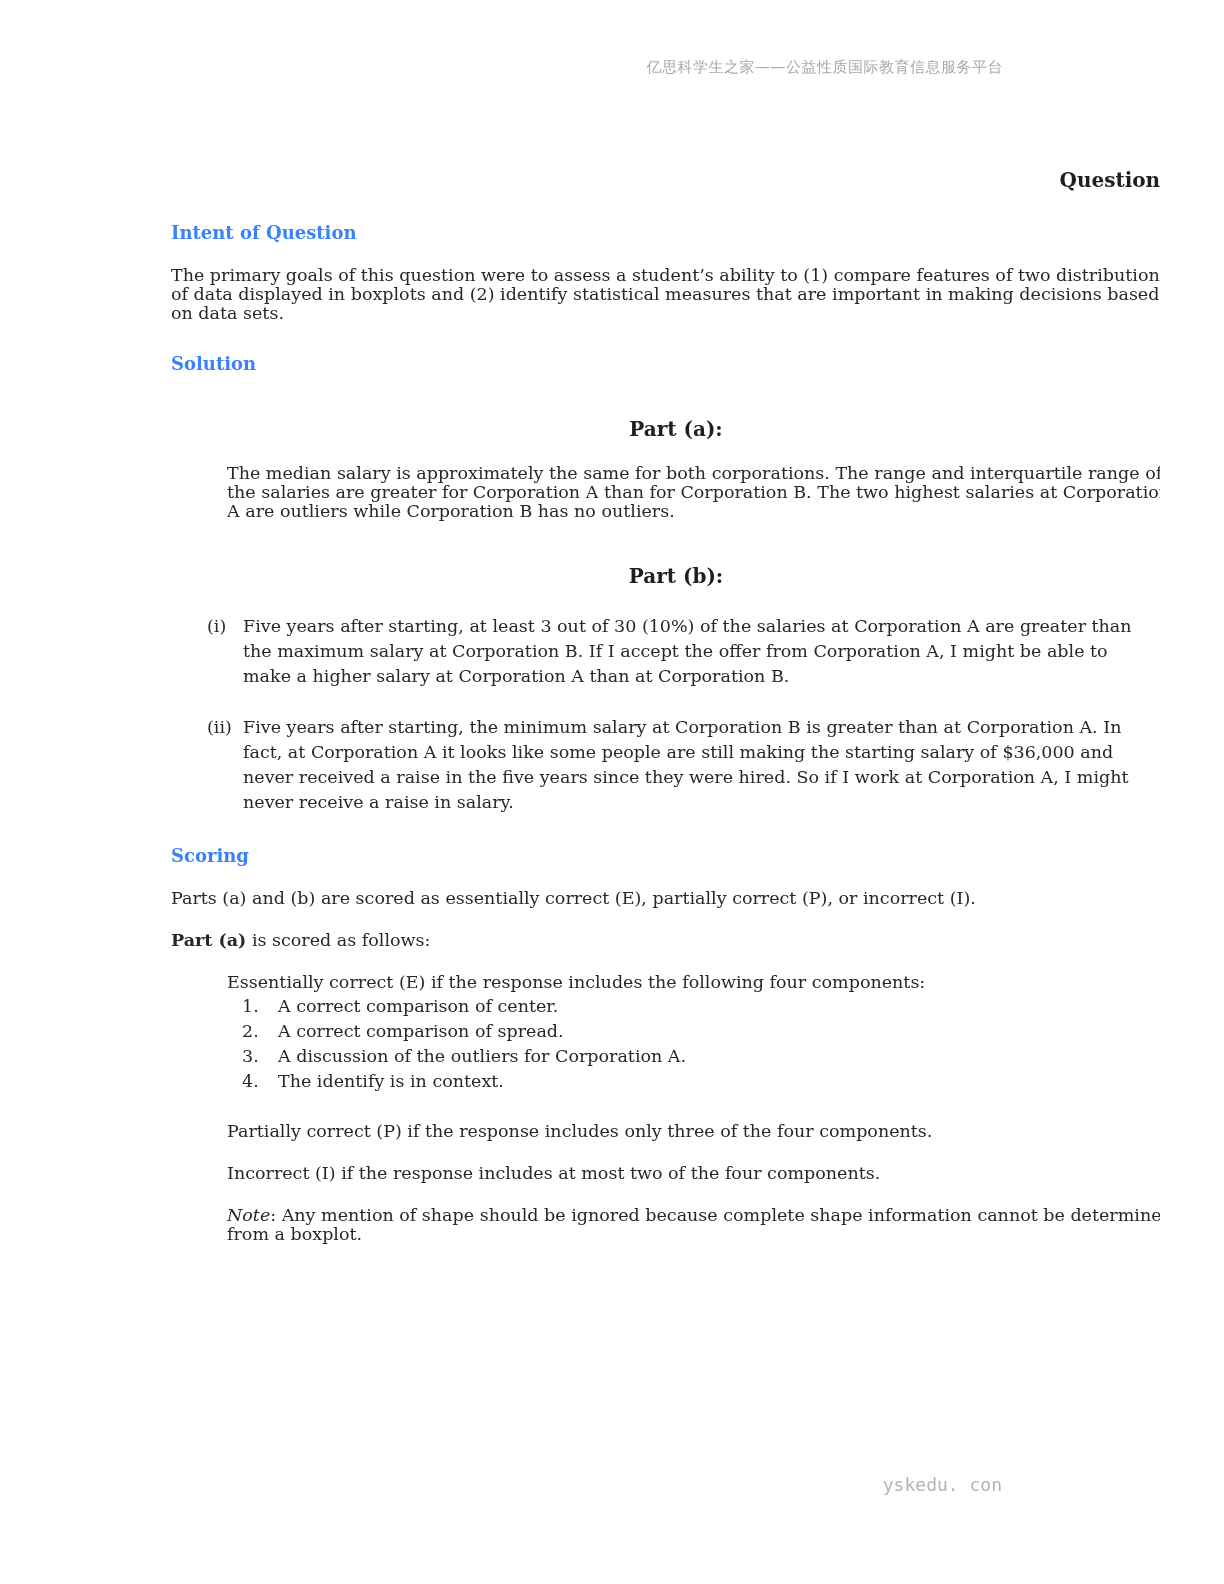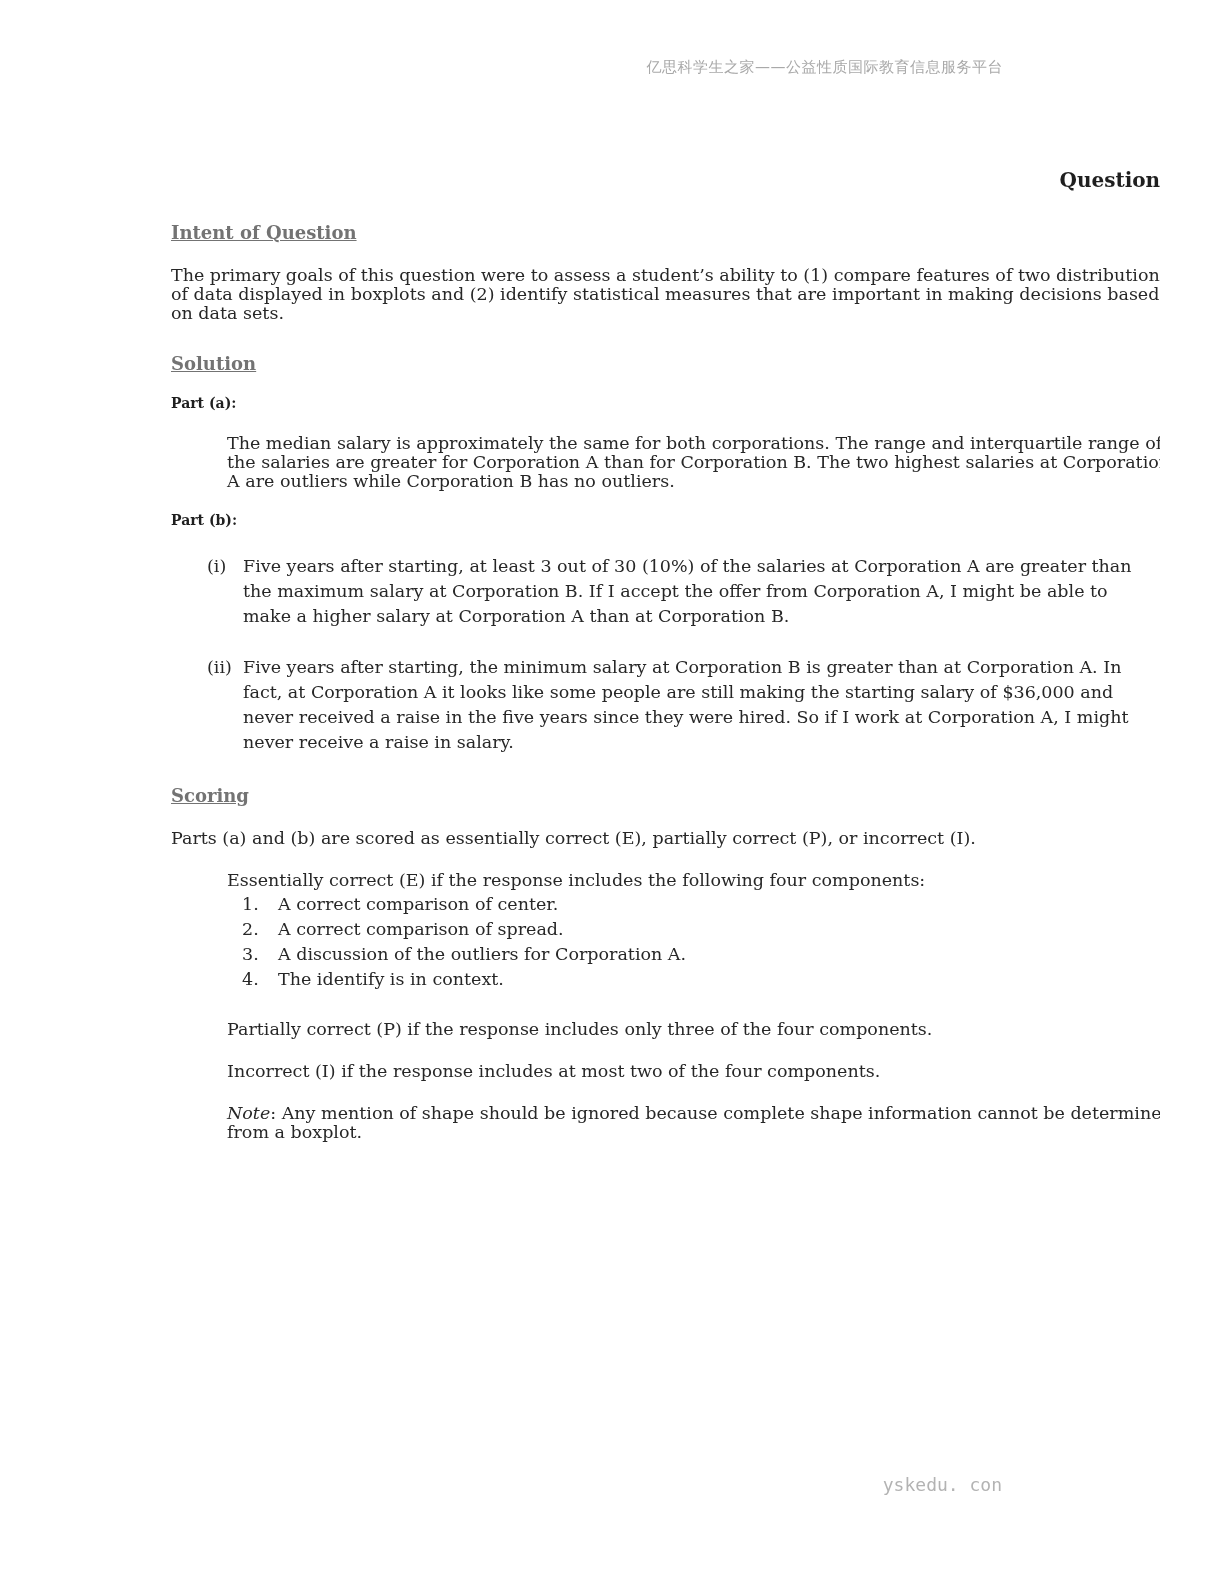--- a/index.html
+++ b/index.html
@@ -41,33 +41,33 @@
     margin-top: 168px;
     text-align: right;
     font-size: 20px;
     font-weight: bold;
     color: #1f1f1f;
   }
   .section-heading {
     margin-top: 30px;
     font-size: 18px;
     font-weight: bold;
-    text-decoration: underline;
-    color: #737373;
+    color: #3b82f6;
   }
   .para {
     margin-top: 23px;
     font-size: 17.5px;
     line-height: 19px;
   }
   .part-label {
-    margin-top: 21px;
-    font-size: 14px;
+    margin-top: 43px;
+    font-size: 20px;
     font-weight: bold;
     color: #1f1f1f;
+    text-align: center;
   }
   .indent1 { margin-left: 56px; }
   .roman-item {
     display: flex;
     margin-top: 26px;
     margin-left: 36px;
     font-size: 17.5px;
     line-height: 25px;
   }
   .roman-item .marker {
@@ -116,20 +116,21 @@
 
     <div class="roman-item">
       <span class="marker">(ii)</span>
       <span class="item-text">Five years after starting, the minimum salary at Corporation B is greater than at Corporation A. In fact, at Corporation A it looks like some people are still making the starting salary of $36,000 and never received a raise in the five years since they were hired. So if I work at Corporation A, I might never receive a raise in salary.</span>
     </div>
 
     <div class="section-heading">Scoring</div>
 
     <p class="para">Parts (a) and (b) are scored as essentially correct (E), partially correct (P), or incorrect (I).</p>
 
+    <p class="para"><span class="bold">Part (a)</span><span> is scored as follows:</span></p>
 
     <p class="para indent1">Essentially correct (E) if the response includes the following four components:</p>
 
     <div class="num-list tight">
       <div class="num-item">
         <span class="num">1.</span>
         <span>A correct comparison of center.</span>
       </div>
       <div class="num-item">
         <span class="num">2.</span>

